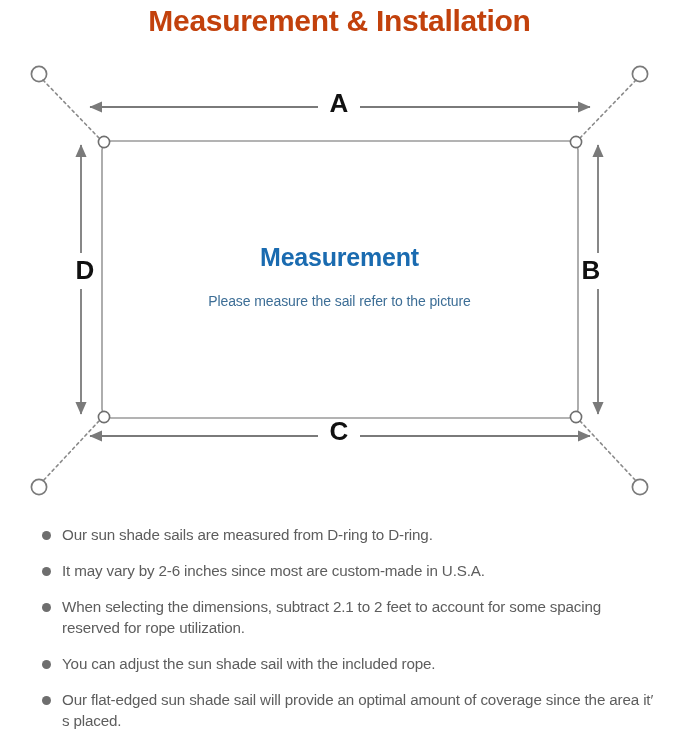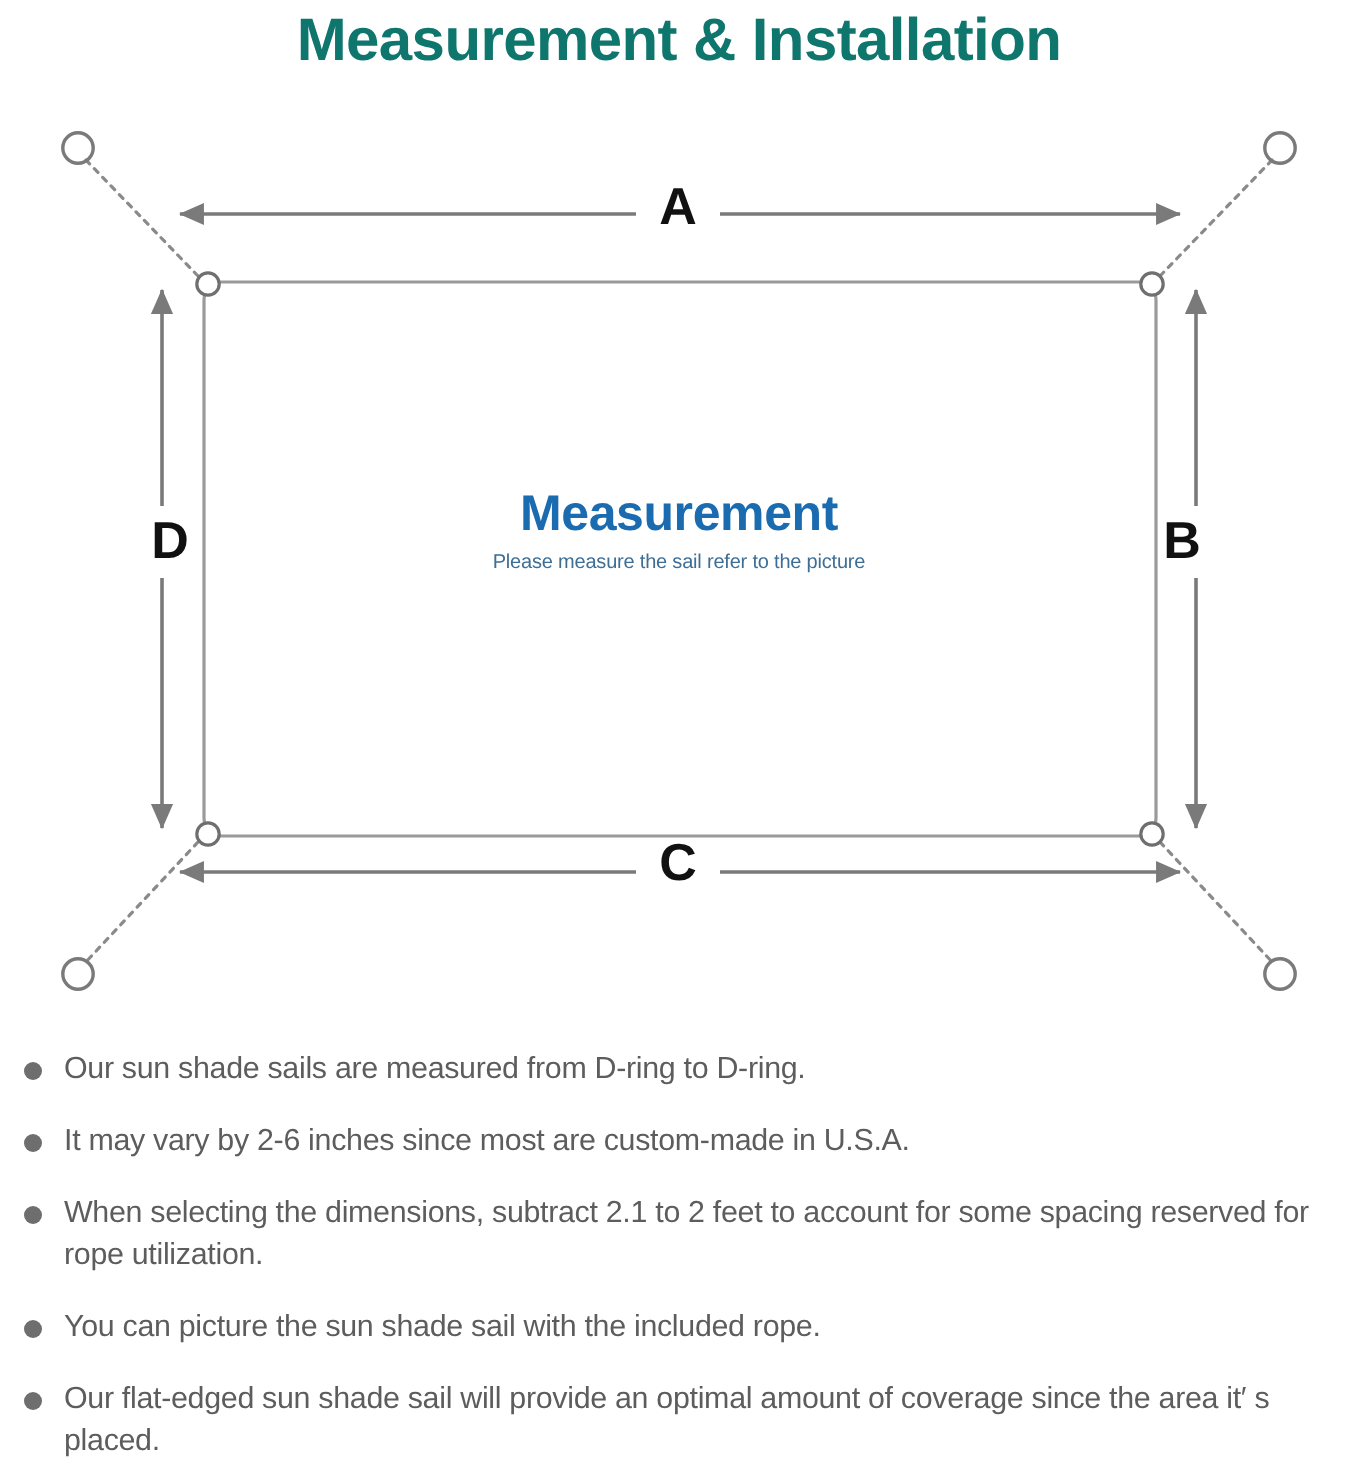--- a/index.html
+++ b/index.html
@@ -18,21 +18,21 @@
 
   
   #title {
     position: absolute;
     left: 0;
     top: 0;
     width: 679px;
     text-align: center;
     font-size: 30px;
     font-weight: bold;
-    color: #0f766e;
+    color: #c2410c;
     letter-spacing: -0.3px;
     line-height: 38px;
     padding-top: 2px;
     white-space: nowrap;
   }
 
   
   #diagram {
     position: absolute;
     left: 0;
@@ -54,24 +54,24 @@
     pointer-events: none;
   }
   #center-title {
     font-size: 25px;
     font-weight: bold;
     color: #1a6bb0;
     line-height: 30px;
     letter-spacing: -0.2px;
   }
   #center-sub {
-    font-size: 10px;
+    font-size: 14px;
     color: #3d6e96;
     line-height: 20px;
-    margin-top: 0;
+    margin-top: 19px;
     letter-spacing: -0.1px;
   }
 
   
   .dim-label {
     position: absolute;
     font-size: 26px;
     font-weight: bold;
     color: #111111;
     line-height: 26px;
@@ -88,20 +88,21 @@
     position: absolute;
     left: 0;
     top: 524px;
     width: 679px;
   }
   .note-row {
     display: flex;
     align-items: flex-start;
     padding: 0 18px 0 12px;
     margin-bottom: 15px;
+    margin-left: 30px;
   }
   .note-bullet {
     flex: 0 0 auto;
     width: 9px;
     height: 9px;
     border-radius: 50%;
     background: #6e6e6e;
     margin-top: 7px;
     margin-right: 11px;
   }
@@ -193,19 +194,19 @@
   <div class="note-row">
     <span class="note-bullet"></span>
     <span class="note-text">It may vary by 2-6 inches since most are custom-made in U.S.A.</span>
   </div>
   <div class="note-row">
     <span class="note-bullet"></span>
     <span class="note-text">When selecting the dimensions, subtract 2.1 to 2 feet to account for some spacing reserved for rope utilization.</span>
   </div>
   <div class="note-row">
     <span class="note-bullet"></span>
-    <span class="note-text">You can picture the sun shade sail with the included rope.</span>
+    <span class="note-text">You can adjust the sun shade sail with the included rope.</span>
   </div>
   <div class="note-row">
     <span class="note-bullet"></span>
     <span class="note-text">Our flat-edged sun shade sail will provide an optimal amount of coverage since the area it′ s placed.</span>
   </div>
 </div>
 
 </body></html>

